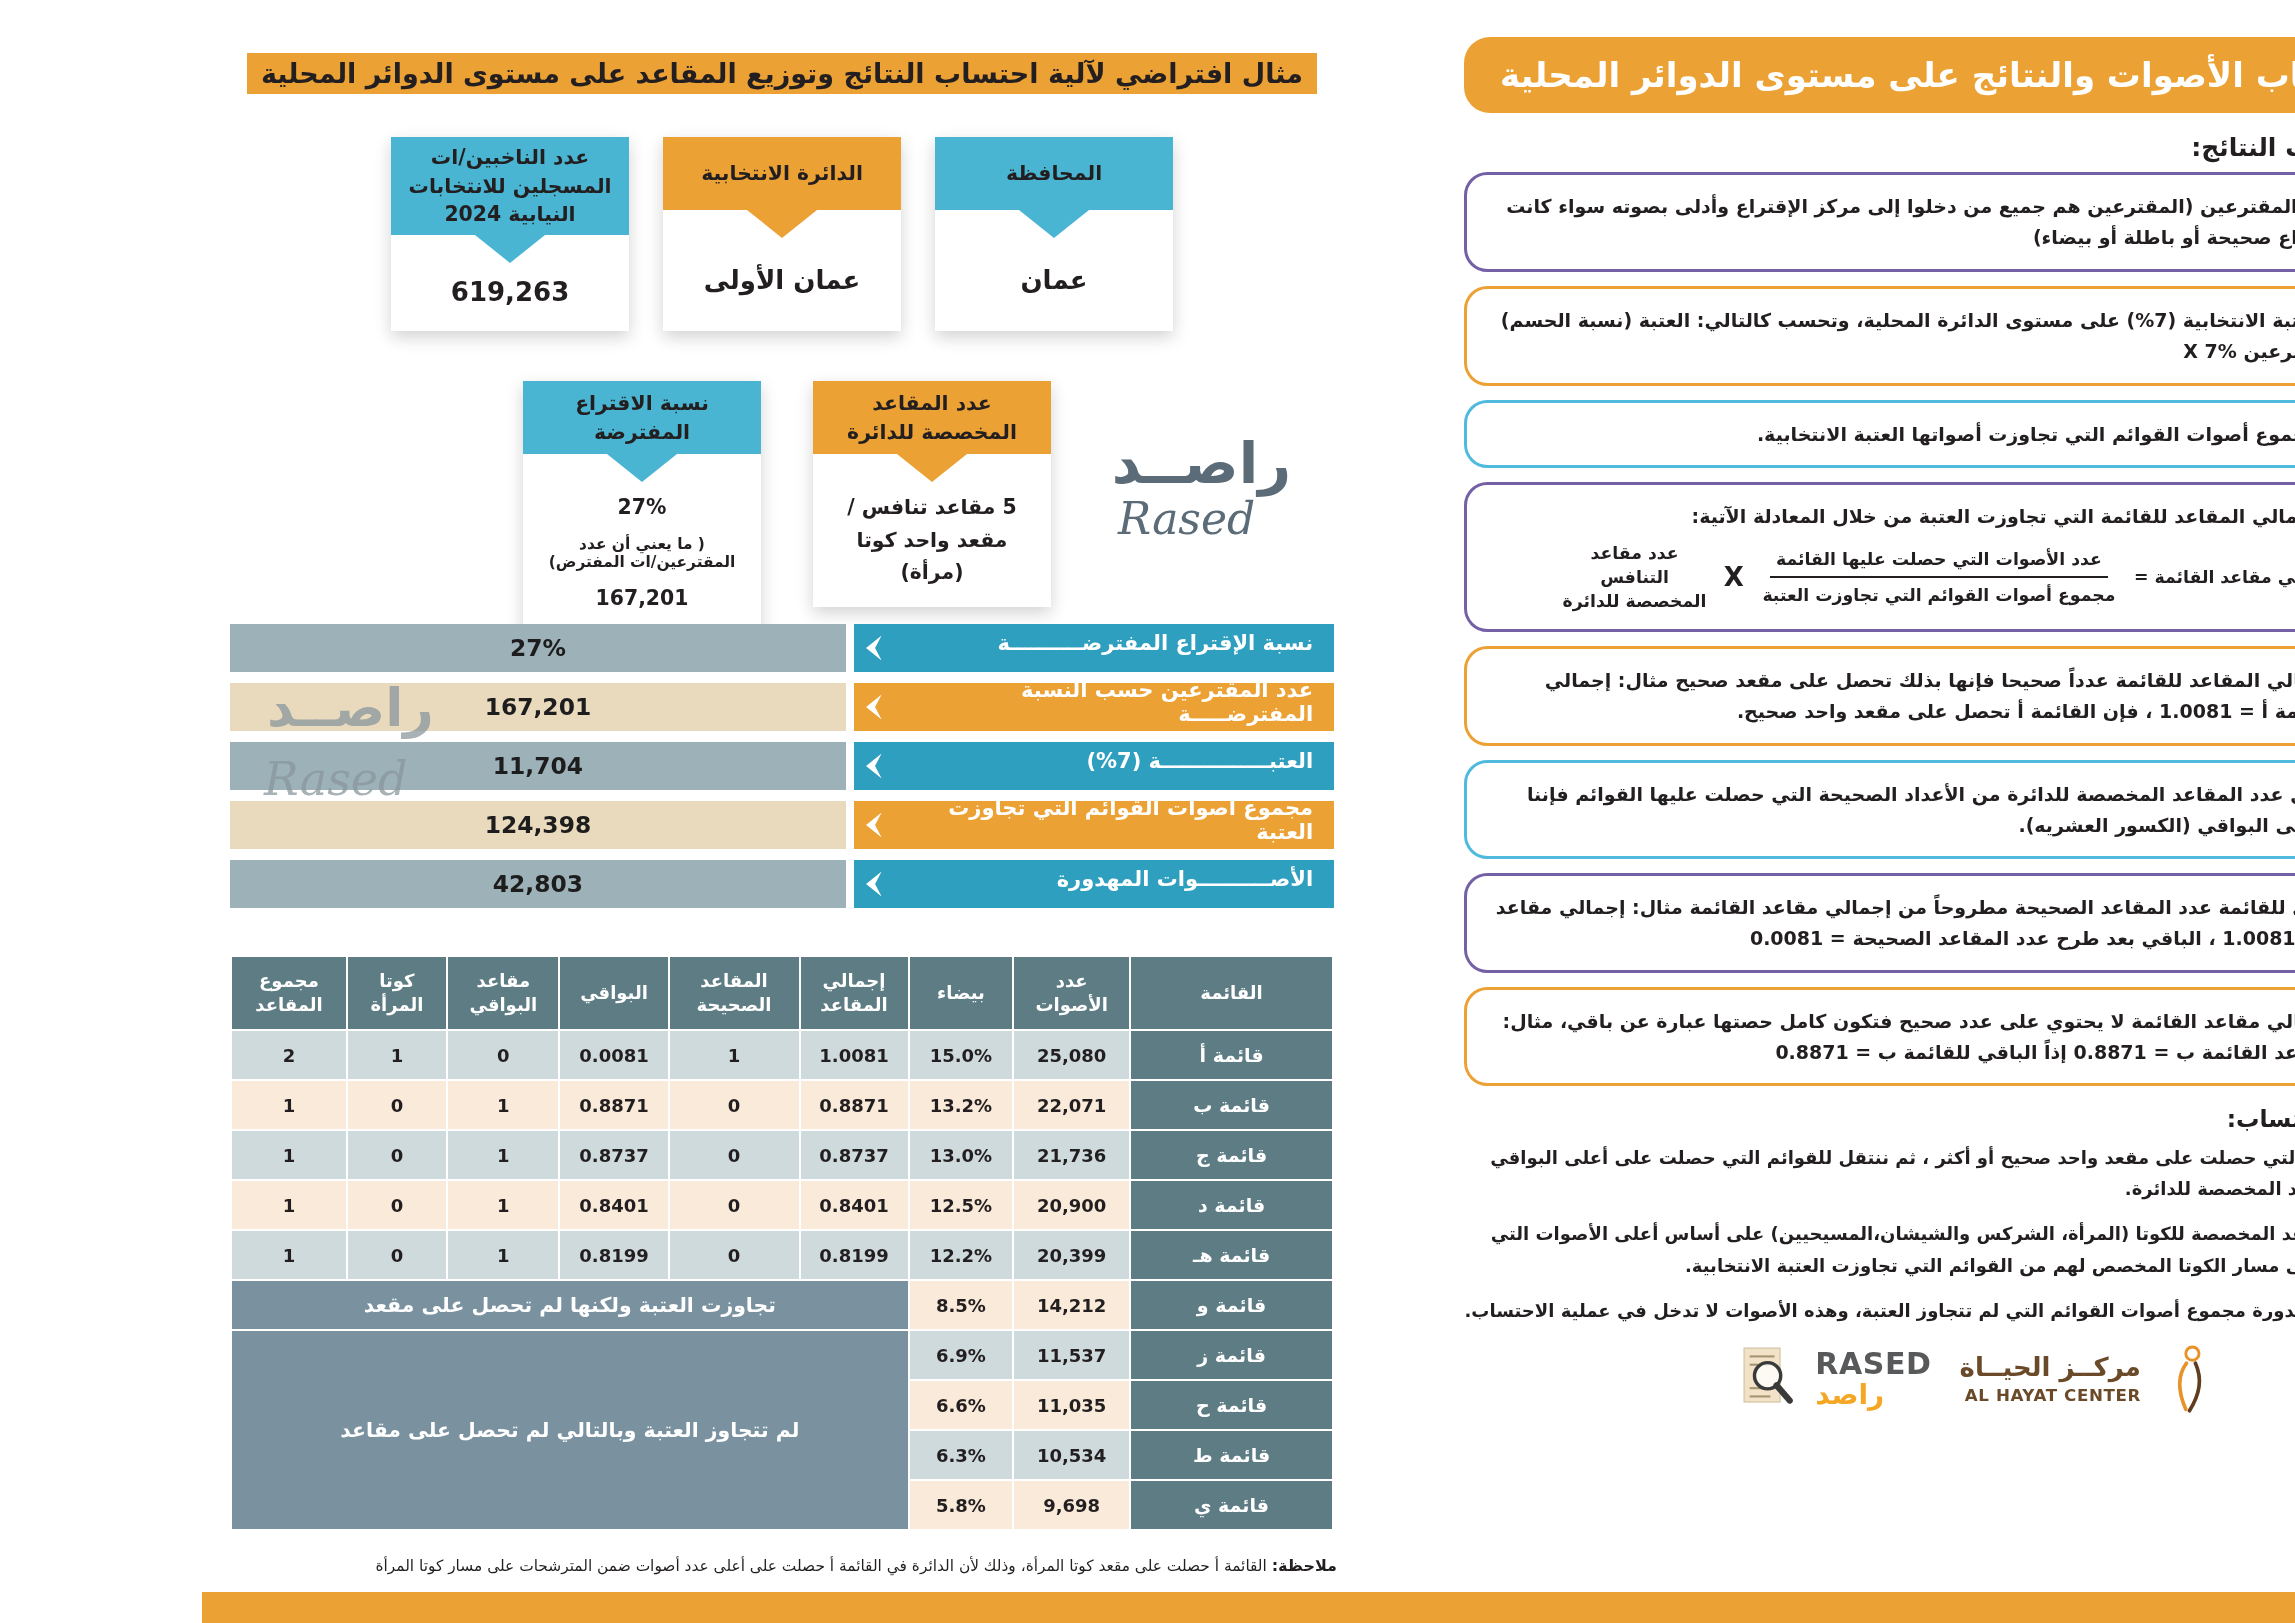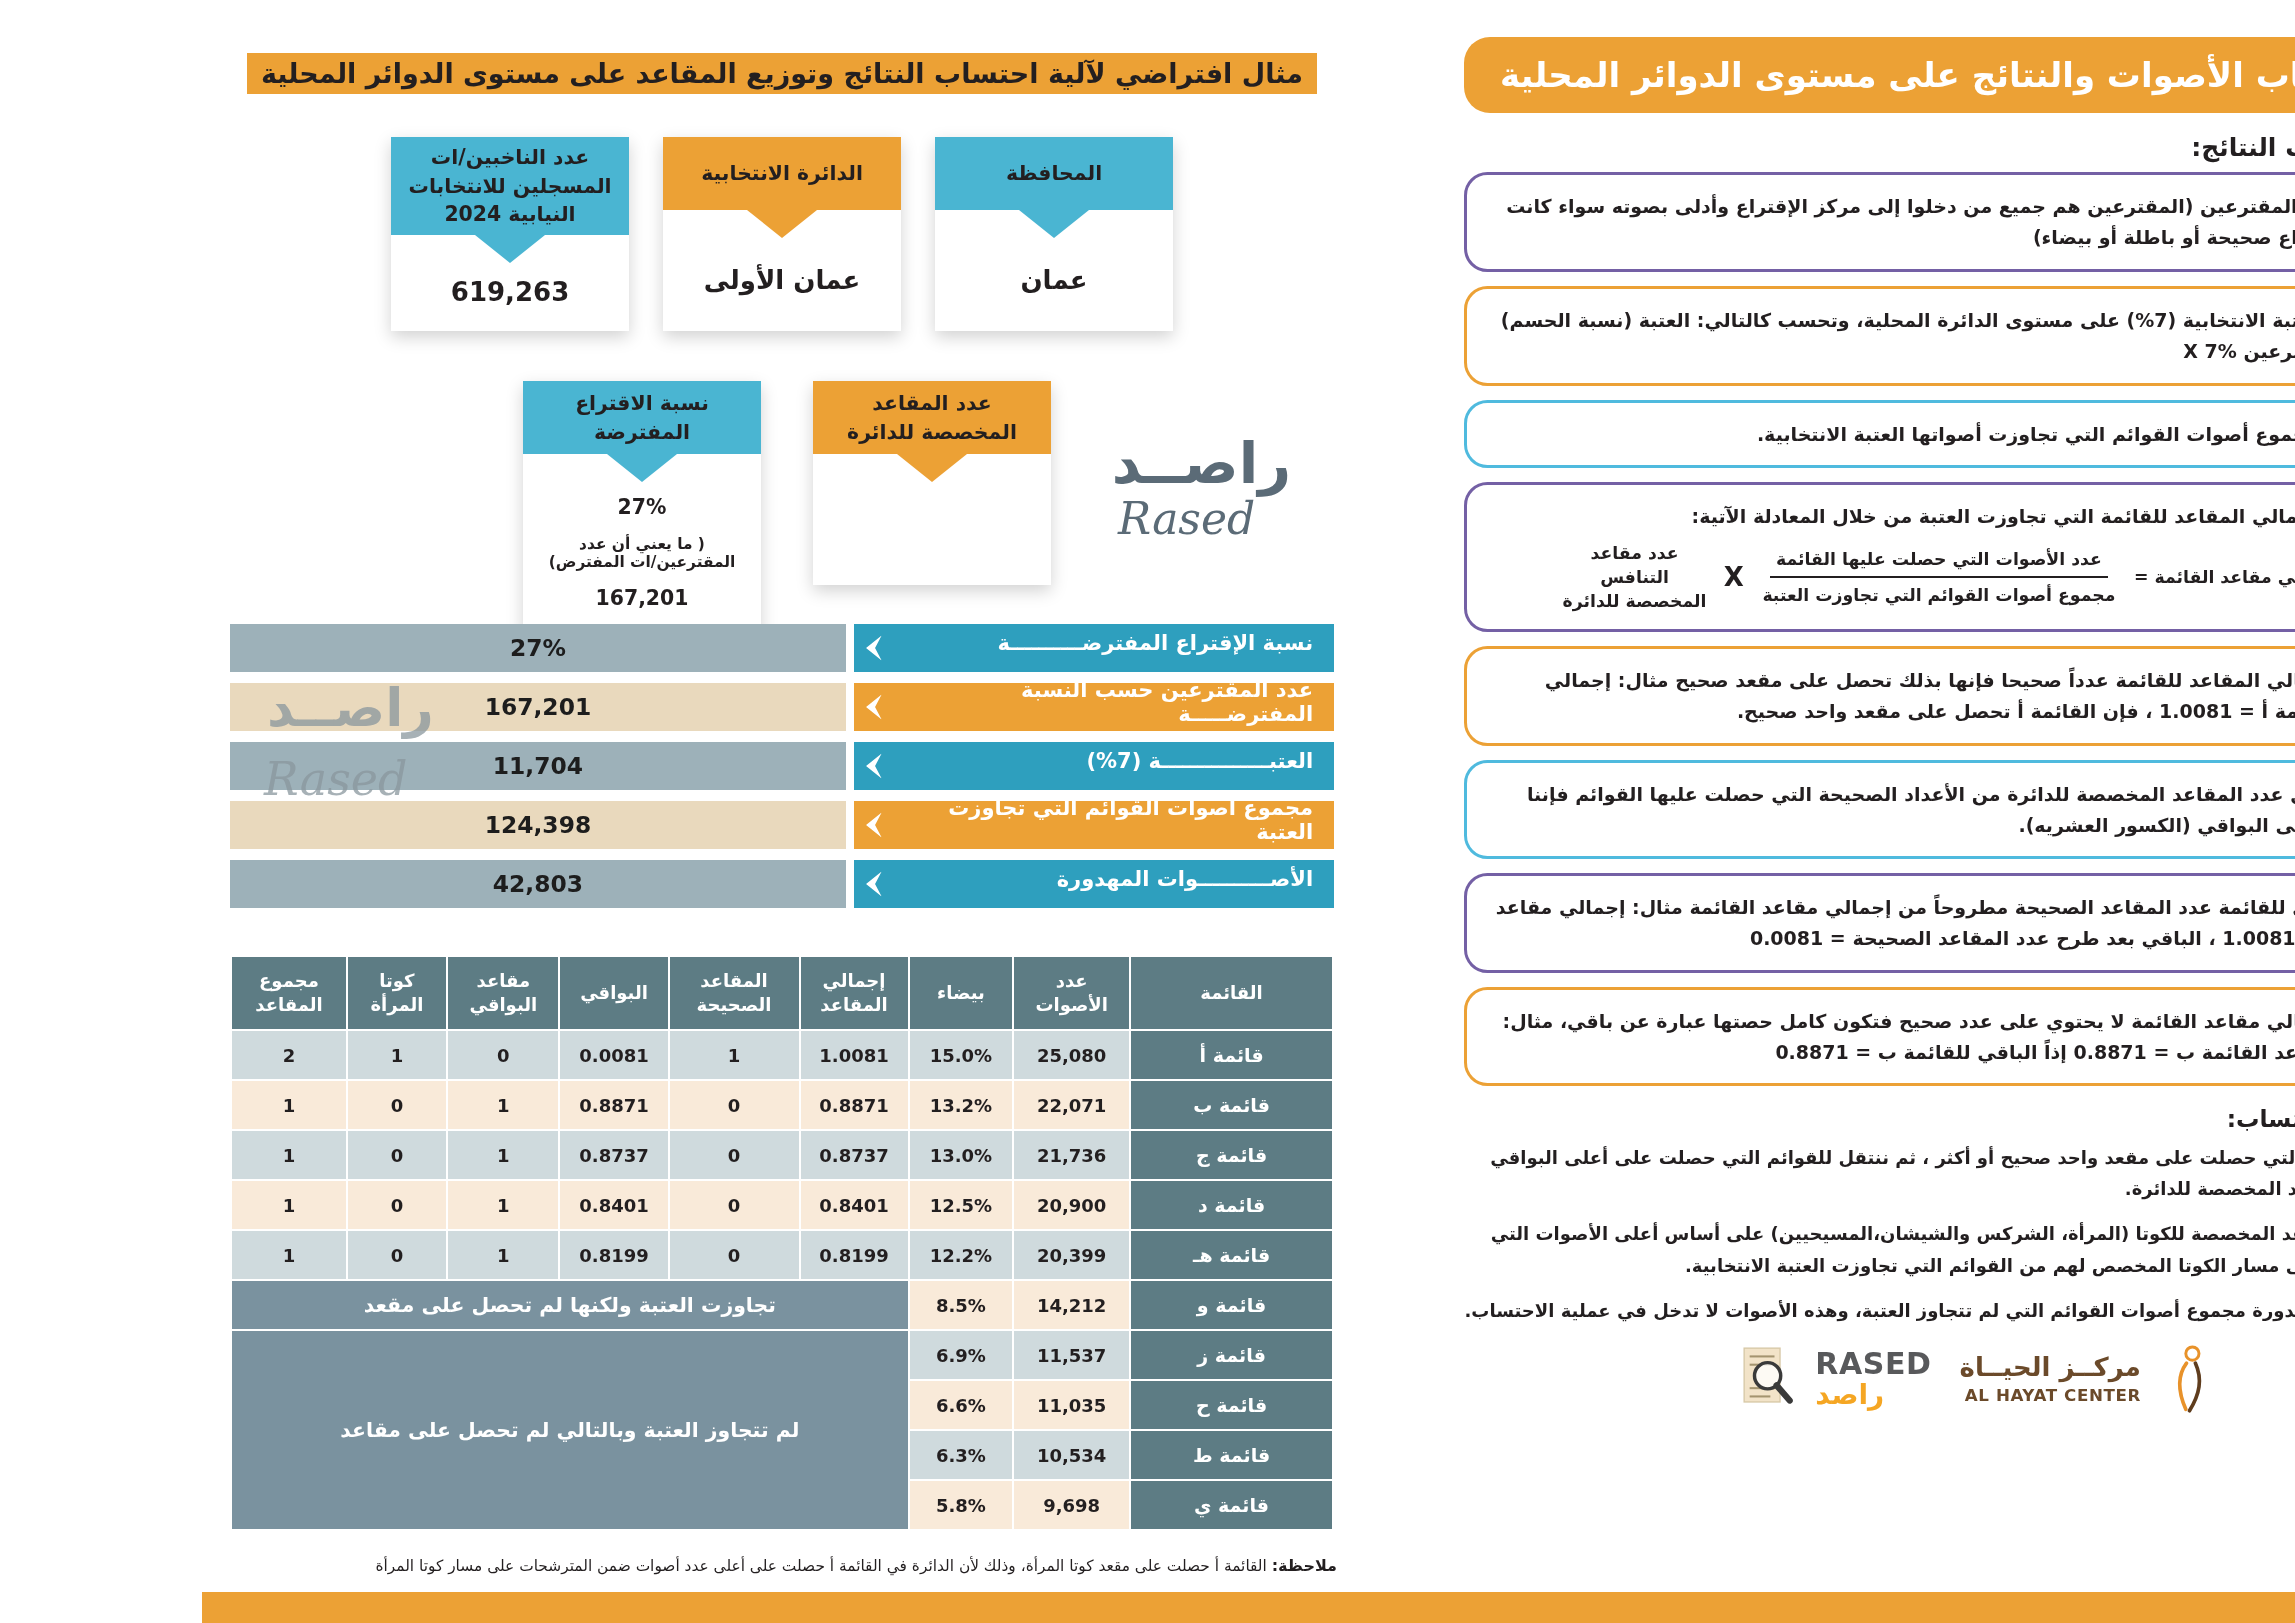--- a/index.html
+++ b/index.html
@@ -127,20 +127,23 @@
         <div class="card-header teal">عدد الناخبين/ات المسجلين للانتخابات النيابية 2024</div>
         <div class="card-body">
           <div class="card-value">619,263</div>
         </div>
       </div>
     </div>
 
     <div class="cards-row2">
       <div class="card card-abs card-o2">
         <div class="card-header orange">عدد المقاعد المخصصة للدائرة</div>
+        <div class="card-body">
+          <div class="card-value-sm">5 مقاعد تنافس / مقعد واحد كوتا (مرأة)</div>
+        </div>
       </div>
       <div class="card card-abs card-t2">
         <div class="card-header teal">نسبة الاقتراع المفترضة</div>
         <div class="card-body">
           <div class="card-value-sm">27%</div>
           <div class="card-note">( ما يعني أن عدد المقترعين/ات المفترض)</div>
           <div class="card-value-sm">167,201</div>
         </div>
       </div>
     </div>

